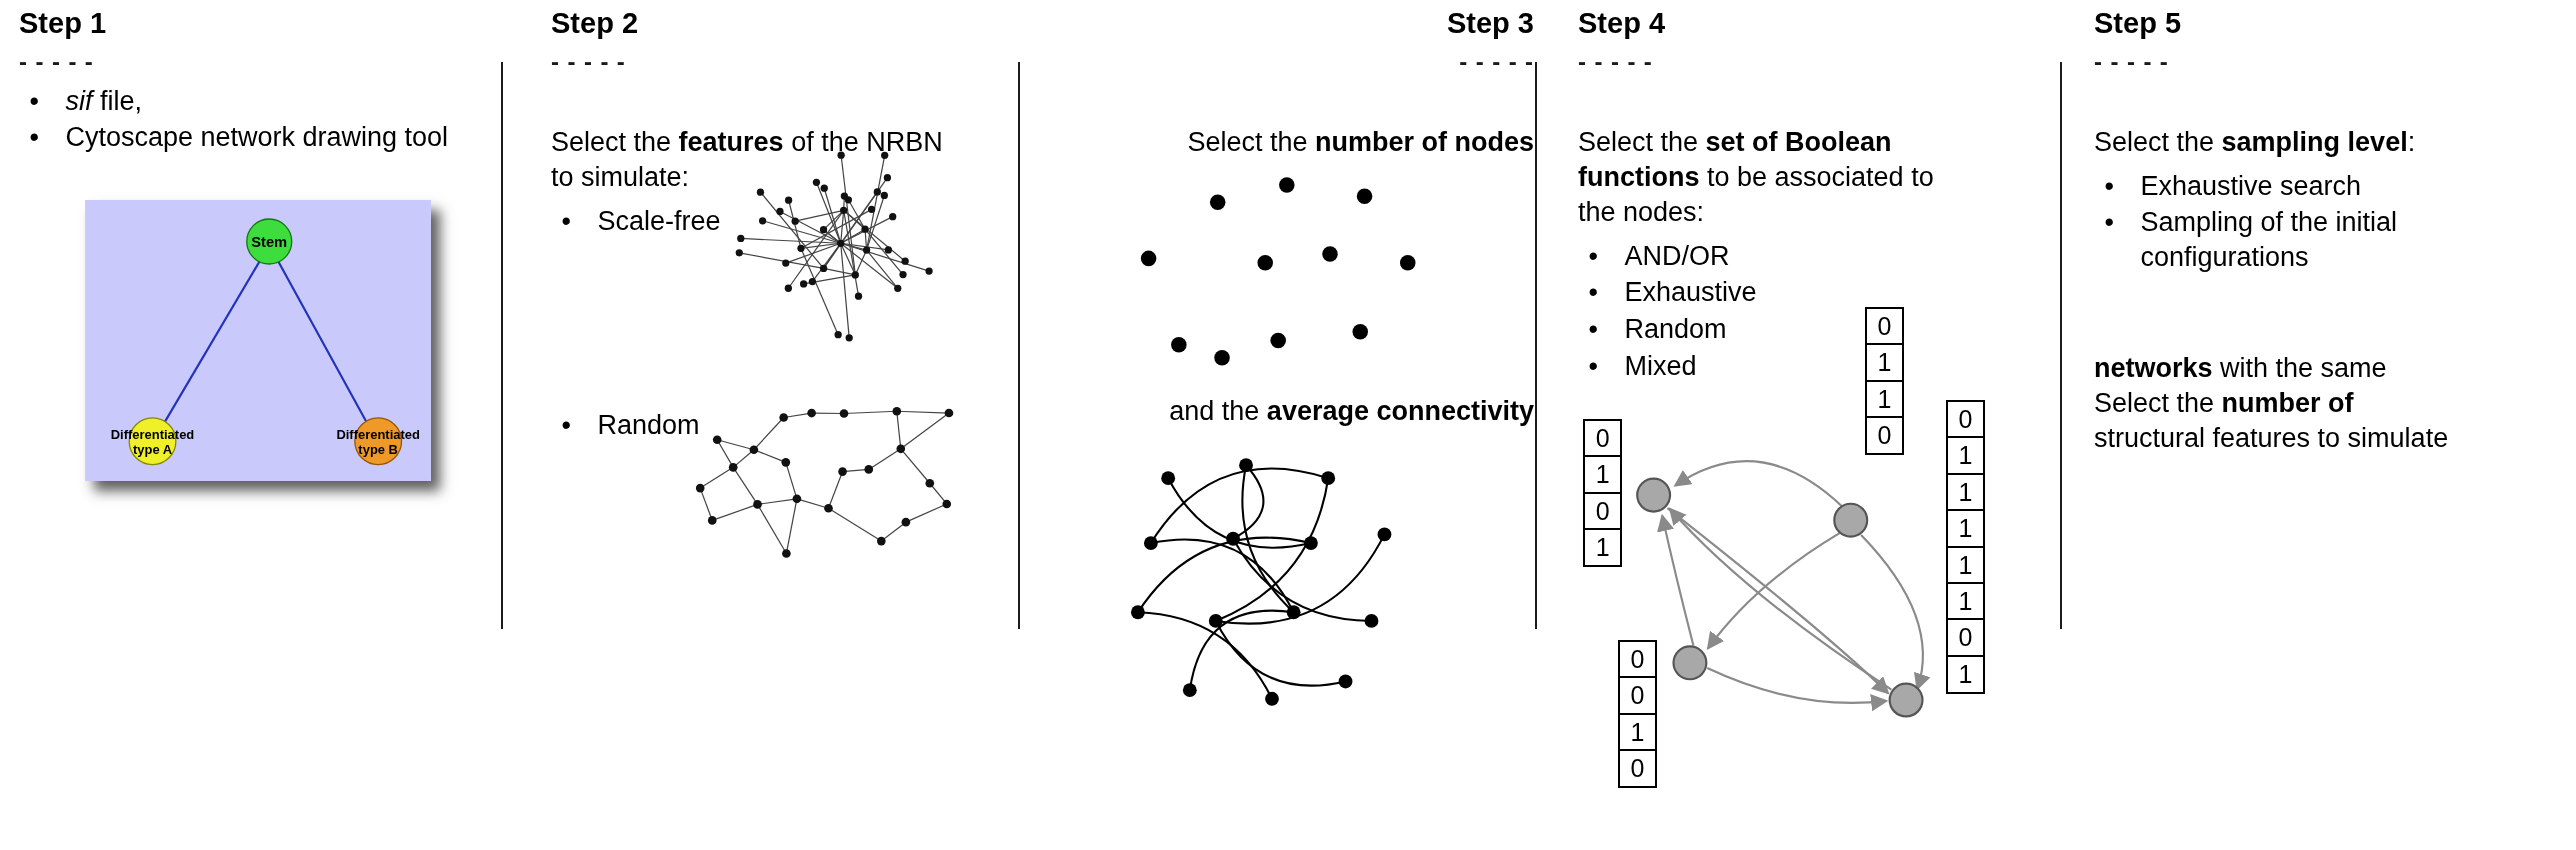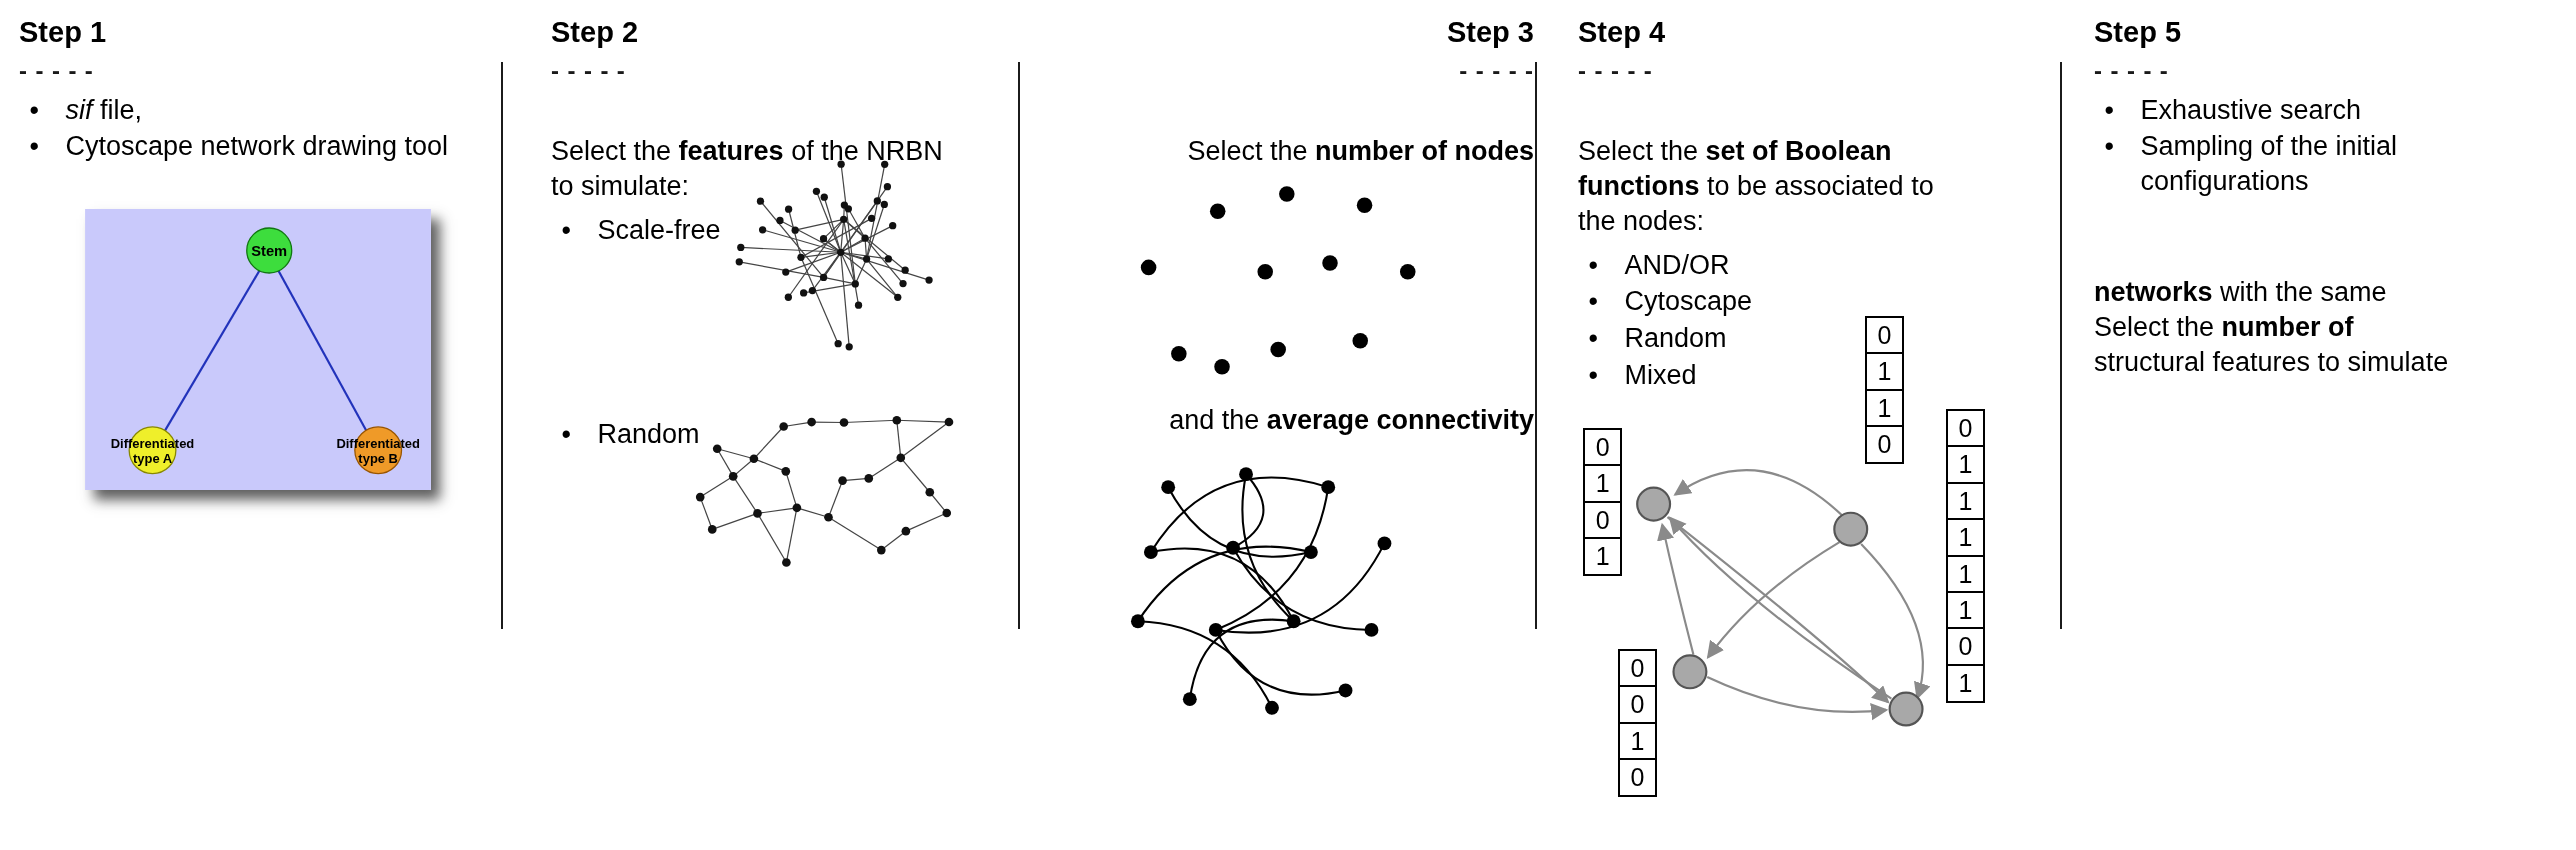--- a/index.html
+++ b/index.html
@@ -1,20 +1,20 @@
 <!DOCTYPE html>
 <html style="font-size:14px"><head>
 <meta charset="utf-8">
 <style>
   html,body{margin:0;padding:0;}
   body{
     width:2576px;height:851px;background:#ffffff;position:relative;overflow:hidden;
     font-family:"Liberation Sans",sans-serif;color:#000;
   }
-  .col{position:absolute;top:13px;}
+  .col{position:absolute;top:4px;}
   .col1{left:19px;width:472px;}
   .col2{left:551px;width:407px;}
   .col3{left:1062px;width:472px;text-align:right;}
   .col4{left:1578px;width:398px;}
   .col5{left:2094px;width:472px;}
   .vline{position:absolute;top:62px;height:567px;width:1.7px;background:#1b1b1b;}
   .v1{left:501px;} .v2{left:1018px;} .v3{left:1535px;} .v4{left:2060px;}
   .title{font-size:29px;font-weight:700;margin:0;line-height:38px;}
   .dashes{font-size:24px;font-weight:700;margin-top:7px;letter-spacing:0.9px;color:#1a1a1a;line-height:26px;}
   .para{font-size:27px;line-height:35px;margin:50px 0 0 0;}
@@ -292,21 +292,21 @@
   <h2 class="title">Step 4</h2>
   <div class="dashes">- - - - -</div>
   <p class="para"><span>Select the </span><b>set of Boolean functions</b><span> to be associated to the nodes:</span></p>
   <div class="bullets">
     <div class="bullet">
       <span class="marker">•</span>
       <span class="btxt">AND/OR</span>
     </div>
     <div class="bullet">
       <span class="marker">•</span>
-      <span class="btxt">Cytoscape</span>
+      <span class="btxt">Exhaustive</span>
     </div>
     <div class="bullet">
       <span class="marker">•</span>
       <span class="btxt">Random</span>
     </div>
     <div class="bullet">
       <span class="marker">•</span>
       <span class="btxt">Mixed</span>
     </div>
   </div>
@@ -405,20 +405,21 @@
       <div class="tcell">
           <span>0</span>
         </div>
     </div>
   </div>
 </section>
 
 <section class="col col5">
   <h2 class="title">Step 5</h2>
   <div class="dashes">- - - - -</div>
+  <p class="para"><span>Select the </span><b>sampling level</b><span>:</span></p>
   <div class="bullets">
     <div class="bullet">
       <span class="marker">•</span>
       <span class="btxt">Exhaustive search</span>
     </div>
     <div class="bullet">
       <span class="marker">•</span>
       <span class="btxt" style="max-width:346px;">Sampling of the initial configurations</span>
     </div>
   </div>

